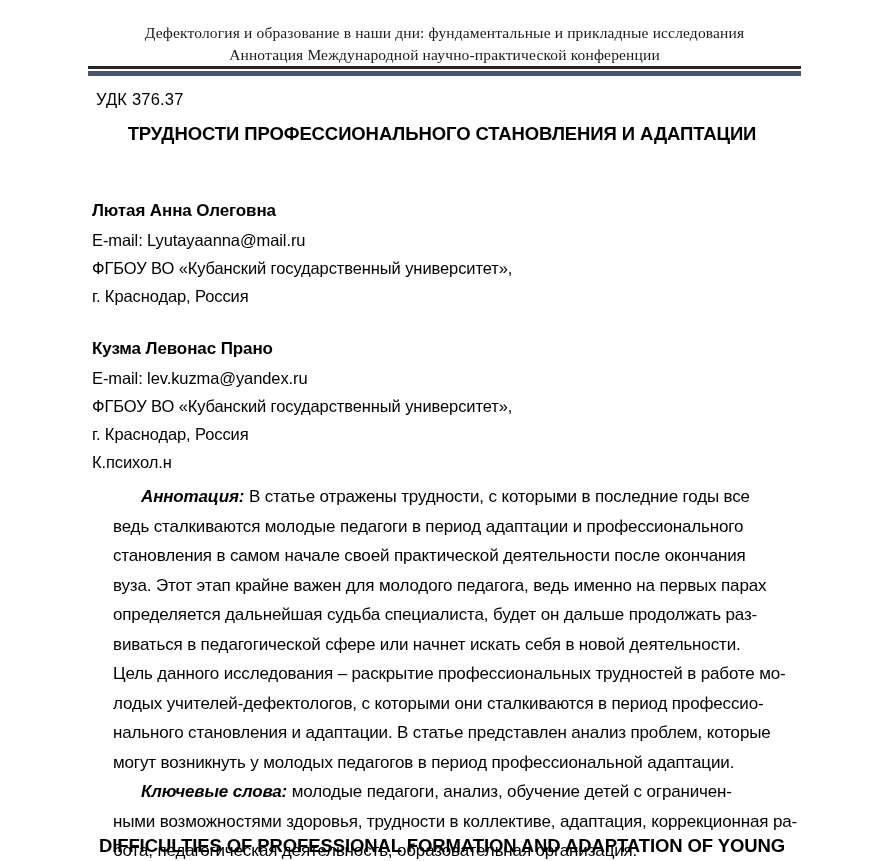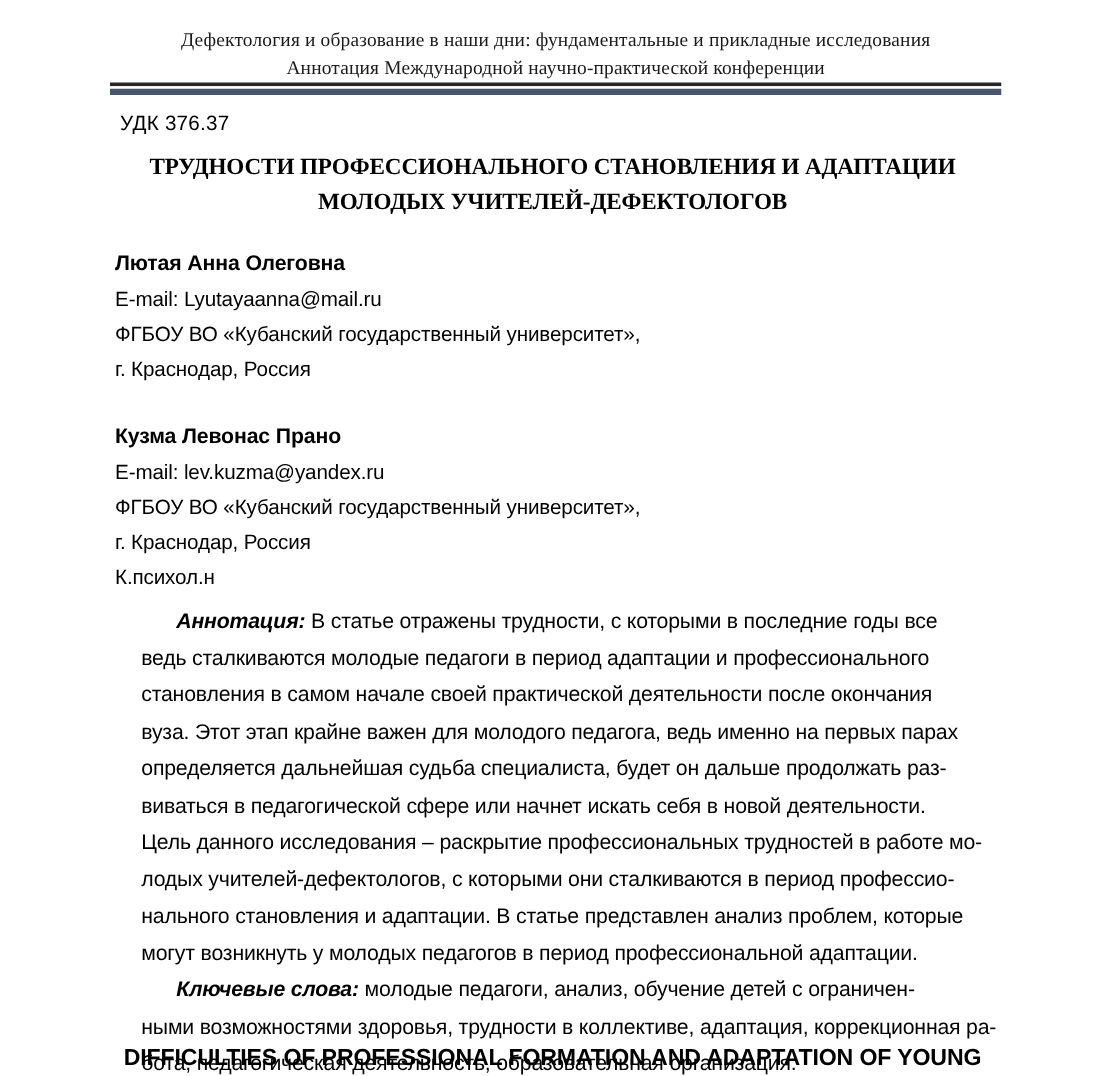--- a/index.html
+++ b/index.html
@@ -72,21 +72,21 @@
     position: absolute;
     left: 92px;
     top: 120px;
     width: 700px;
     text-align: center;
     font-size: 18.5px;
     font-weight: bold;
     line-height: 28px;
     letter-spacing: -0.1px;
   }
-  .doc-title .t-line { display: block; font-family: Liberation Serif, serif; }
+  .doc-title .t-line { display: block; }
 
   
   .authors {
     position: absolute;
     left: 92px;
     top: 196px;
     width: 700px;
   }
   .author-block { margin-bottom: 24px; }
   .author-block:last-child { margin-bottom: 0; }
@@ -159,21 +159,20 @@
   <div class="rule-wrap">
     <div class="rule-top" style="background: rgb(38, 38, 38);"></div>
     <div class="rule-gap"></div>
     <div class="rule-bottom" style="background: rgb(70, 86, 107);"></div>
   </div>
 
   <div class="udk">УДК 376.37</div>
 
   <div class="doc-title">
     <span class="t-line">ТРУДНОСТИ ПРОФЕССИОНАЛЬНОГО СТАНОВЛЕНИЯ И АДАПТАЦИИ</span>
-    <span class="t-line">МОЛОДЫХ УЧИТЕЛЕЙ-ДЕФЕКТОЛОГОВ</span>
   </div>
 
   <div class="authors">
 
     <div class="author-block">
       <div class="author-name">Лютая Анна Олеговна</div>
       <div class="author-line">E-mail: Lyutayaanna@mail.ru</div>
       <div class="author-line">ФГБОУ ВО «Кубанский государственный университет»,</div>
       <div class="author-line">г. Краснодар, Россия</div>
     </div>

